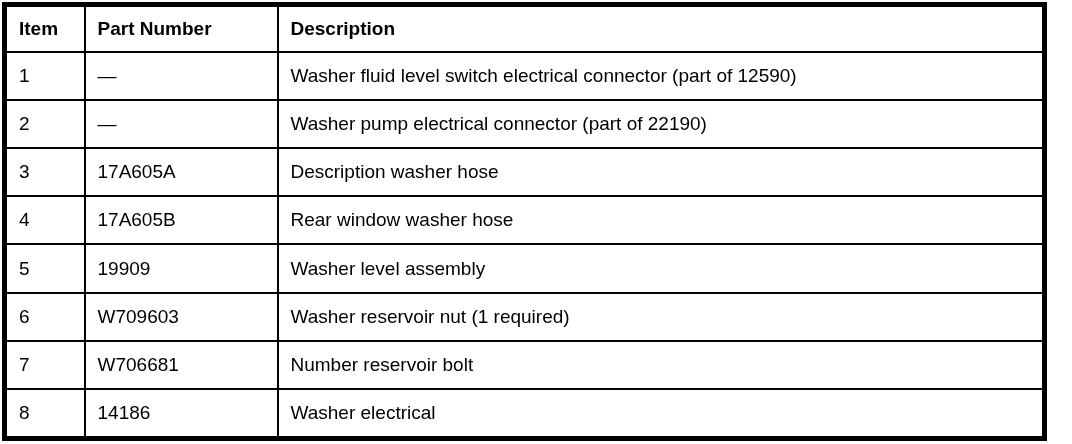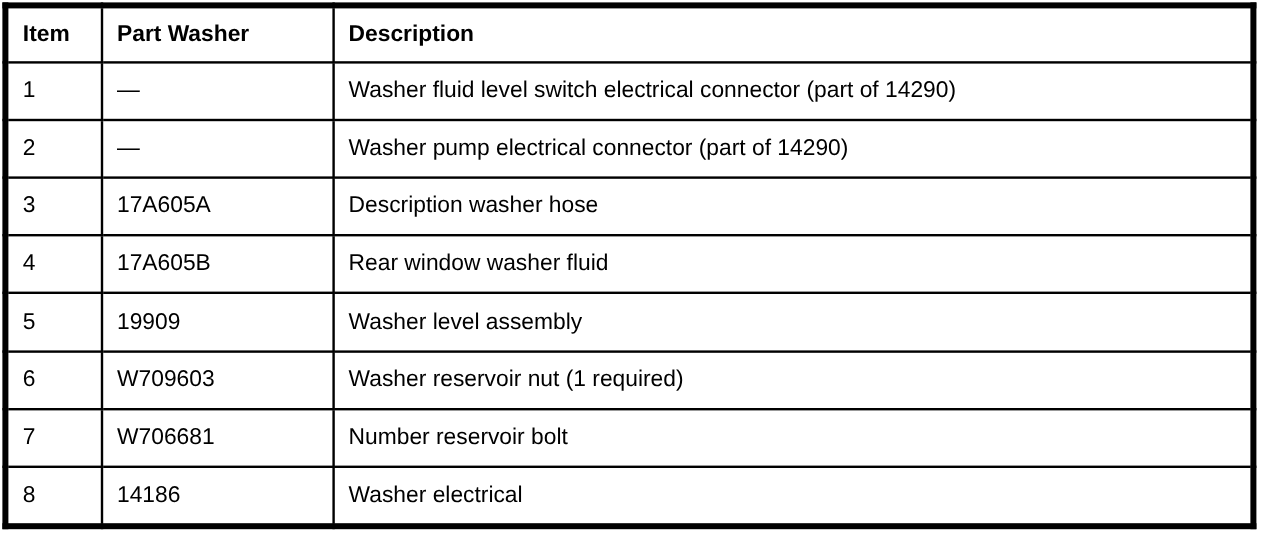--- a/index.html
+++ b/index.html
@@ -60,44 +60,44 @@
 <div class="page">
   <table class="parts-table">
     <colgroup>
       <col class="col-item">
       <col class="col-part">
       <col class="col-desc">
     </colgroup>
     <thead>
       <tr>
         <th>Item</th>
-        <th>Part Washer</th>
+        <th>Part Number</th>
         <th>Description</th>
       </tr>
     </thead>
     <tbody>
         <tr>
           <td>1</td>
           <td>—</td>
-          <td>Washer fluid level switch electrical connector (part of 14290)</td>
+          <td>Washer fluid level switch electrical connector (part of 12590)</td>
         </tr>
         <tr>
           <td>2</td>
           <td>—</td>
-          <td>Washer pump electrical connector (part of 14290)</td>
+          <td>Washer pump electrical connector (part of 22190)</td>
         </tr>
         <tr>
           <td>3</td>
           <td>17A605A</td>
           <td>Description washer hose</td>
         </tr>
         <tr>
           <td>4</td>
           <td>17A605B</td>
-          <td>Rear window washer fluid</td>
+          <td>Rear window washer hose</td>
         </tr>
         <tr>
           <td>5</td>
           <td>19909</td>
           <td>Washer level assembly</td>
         </tr>
         <tr>
           <td>6</td>
           <td>W709603</td>
           <td>Washer reservoir nut (1 required)</td>

